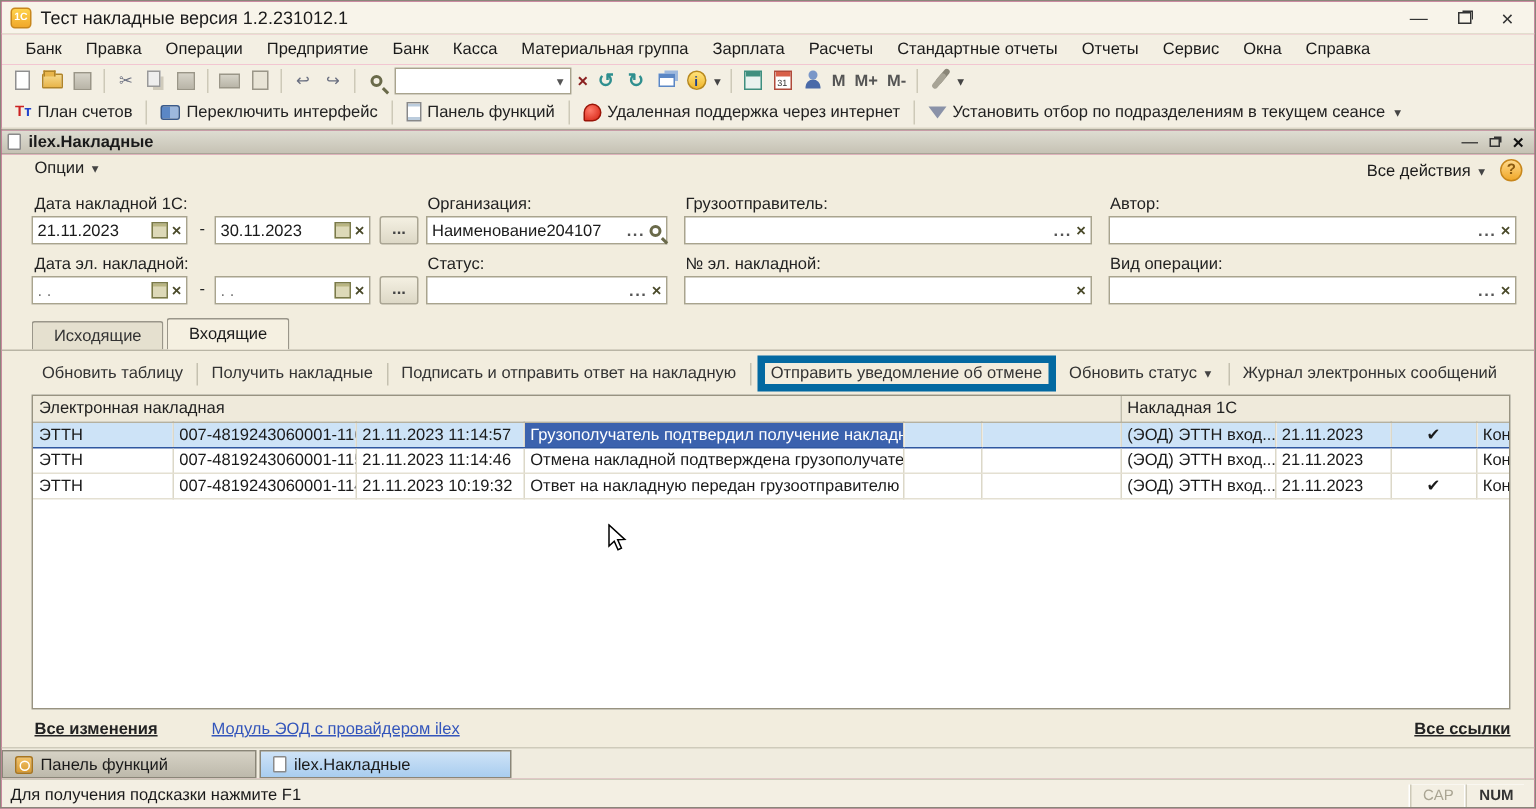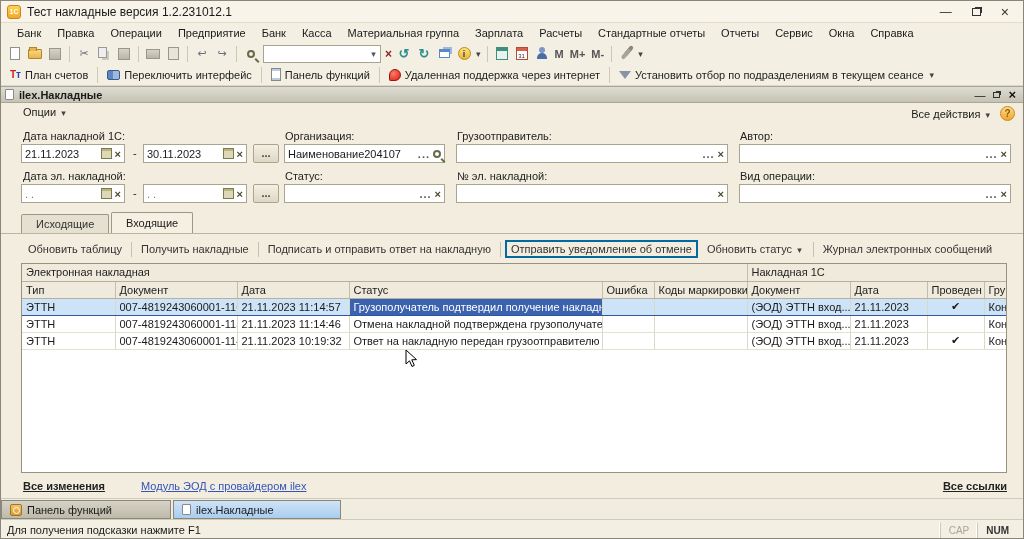--- a/index.html
+++ b/index.html
@@ -81,21 +81,21 @@
   
   .tab { position:absolute; height:21px; padding:4px 14px; display:flex; align-items:center; border:1px solid #9a968a; border-bottom:none; border-radius:2px 2px 0 0; }
   .tab.inactive { background:#e5e0cf; top:111px; height:19px; color:#333; }
   .tab.active { background:#f5f0e1; top:109px; z-index:2; }
   .tabline { position:absolute; top:130px; left:0; right:0; height:1px; background:#b9b5a5; }
 
   
   .cmdbar { position:absolute; top:134px; left:20px; right:18px; height:24px; display:flex; align-items:center; color:#333; }
   .cmd { padding:2px 7px; white-space:nowrap; }
   .cmd-sep { width:1px; height:15px; background:#c5c1b0; margin:0 2px; }
-  .redbox { border:2px solid #0369a1; padding:1px 4px; margin:0 2px; white-space:nowrap; }
+  .redbox { border:5px solid #0369a1; padding:1px 4px; margin:0 2px; white-space:nowrap; }
 
   
   .grid-wrap { position:absolute; top:160px; left:20px; width:986px; height:210px; background:#fff; border:1px solid #989381; overflow:hidden; }
   table.grid { border-collapse:collapse; table-layout:fixed; width:984px; }
   .grid td { border-right:1px solid #dcd8c8; border-bottom:1px solid #e4e0d2; padding:1px 4px; height:17px; overflow:hidden; white-space:nowrap; }
   .grid tr.ghead td, .grid tr.chead td { background:#efeadb; border-right:1px solid #c2bead; border-bottom:1px solid #b5b1a0; color:#222; }
   .grid tr.sel td { background:#cde3f7; border-top:1px solid #2f57a0; border-bottom:1px solid #2f57a0; }
   .grid tr.sel td.cur { background:#3b62ae; color:#fff; }
   .grid td.center { text-align:center; }
 
@@ -379,32 +379,20 @@
             <col style="width:103px">
             <col style="width:77px">
           <col style="width:57px">
             <col style="width:22px">
         </colgroup>
         <tbody>
             <tr class="ghead">
           <td colspan="6">Электронная накладная</td>
           <td colspan="4">Накладная 1С</td>
         </tr>
-        <tr class="chead">
-          <td>Тип</td>
-          <td>Документ</td>
-          <td>Дата</td>
-          <td>Статус</td>
-          <td>Ошибка</td>
-          <td>Коды маркировки</td>
-          <td>Документ</td>
-          <td>Дата</td>
-          <td>Проведен</td>
-          <td>Гру</td>
-        </tr>
         <tr class="sel">
           <td>ЭТТН</td>
           <td>007-4819243060001-116</td>
           <td>21.11.2023 11:14:57</td>
           <td class="cur">Грузополучатель подтвердил получение накладн...</td>
           <td></td>
           <td></td>
           <td>(ЭОД) ЭТТН вход...</td>
           <td>21.11.2023</td>
           <td class="center">✔</td>

